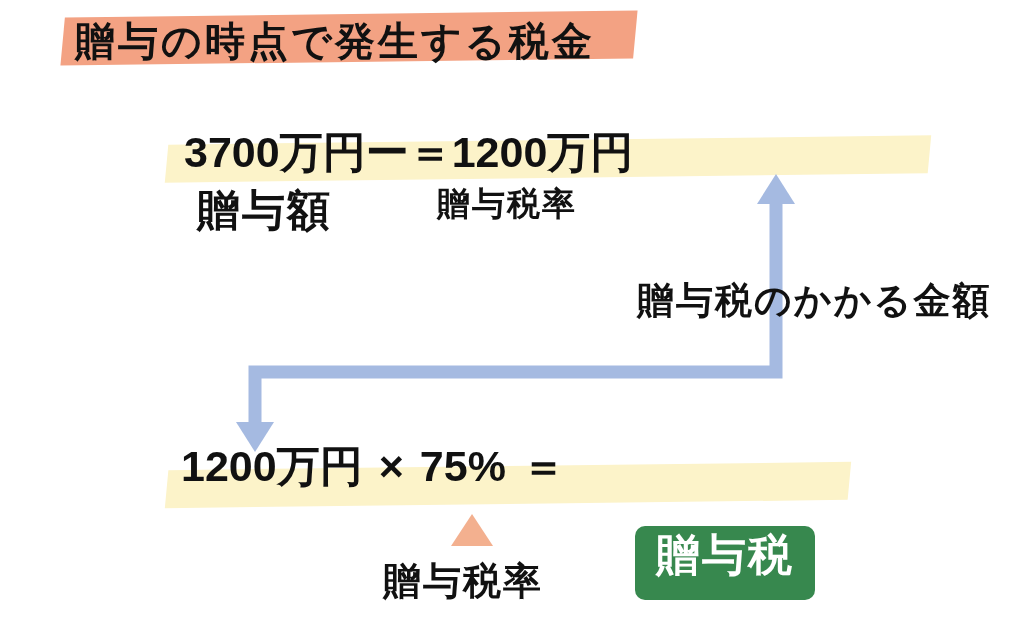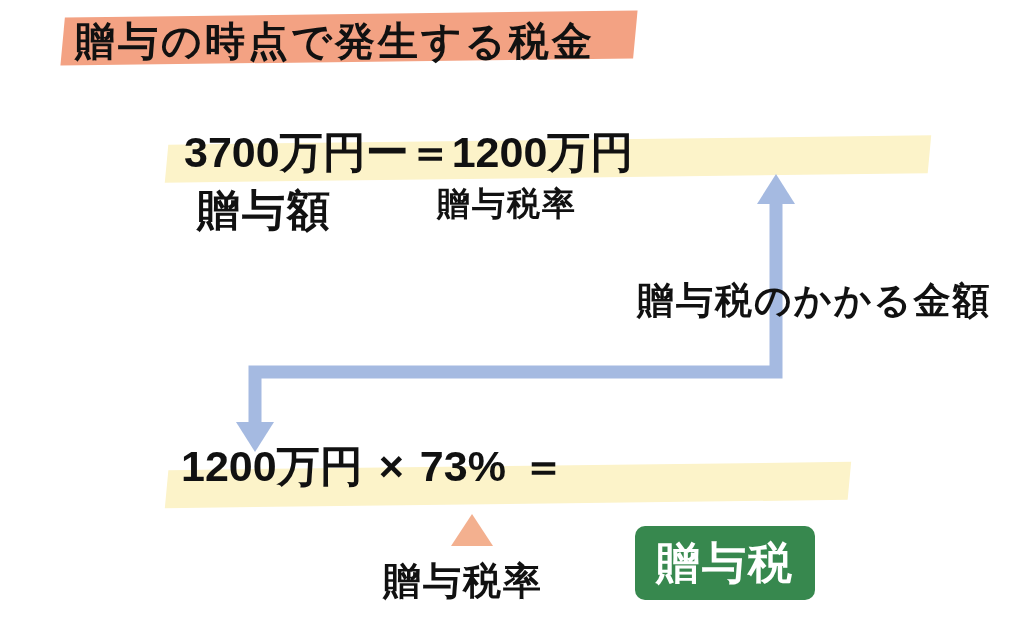--- a/index.html
+++ b/index.html
@@ -29,21 +29,21 @@
 
   #triangle{
     position:absolute;left:412px;top:514px;width:0;height:0;z-index:1;
     border-left:21px solid transparent;border-right:21px solid transparent;
     border-bottom:32px solid #f3b08f;
   }
   #label-rate{left:344px;top:556px;font-size:38px;letter-spacing:2px;}
 
   #badge{
     position:absolute;left:596px;top:526px;width:180px;height:74px;background:#37884e;
-    border-radius:10px;display:flex;align-items:center;justify-content:center;z-index:1;
+    border-radius:10px;display:flex;align-items:flex-start;justify-content:center;z-index:1;
   }
   #badge span{color:#ffffff;font-weight:bold;font-size:44px;letter-spacing:2px;white-space:nowrap;}
 
   #arrow-svg{position:absolute;left:0;top:0;z-index:0;}
 </style>
 </head>
 <body>
 
 <div id="canvas">
 
@@ -66,21 +66,21 @@
     <span>1200万円</span>
   </div>
   <div id="label-minuend" class="txt">贈与額</div>
   <div id="label-subtrahend" class="txt">贈与税率</div>
 
   <div id="arrow-label" class="txt">贈与税のかかる金額</div>
 
   <div id="formula2" class="txt">
     <span>1200万円</span>
     <span>×</span>
-    <span>73%</span>
+    <span>75%</span>
     <span>＝</span>
   </div>
 
   <div id="triangle"></div>
   <div id="label-rate" class="txt">贈与税率</div>
 
   <div id="badge">
     <span>贈与税</span>
   </div>
 

